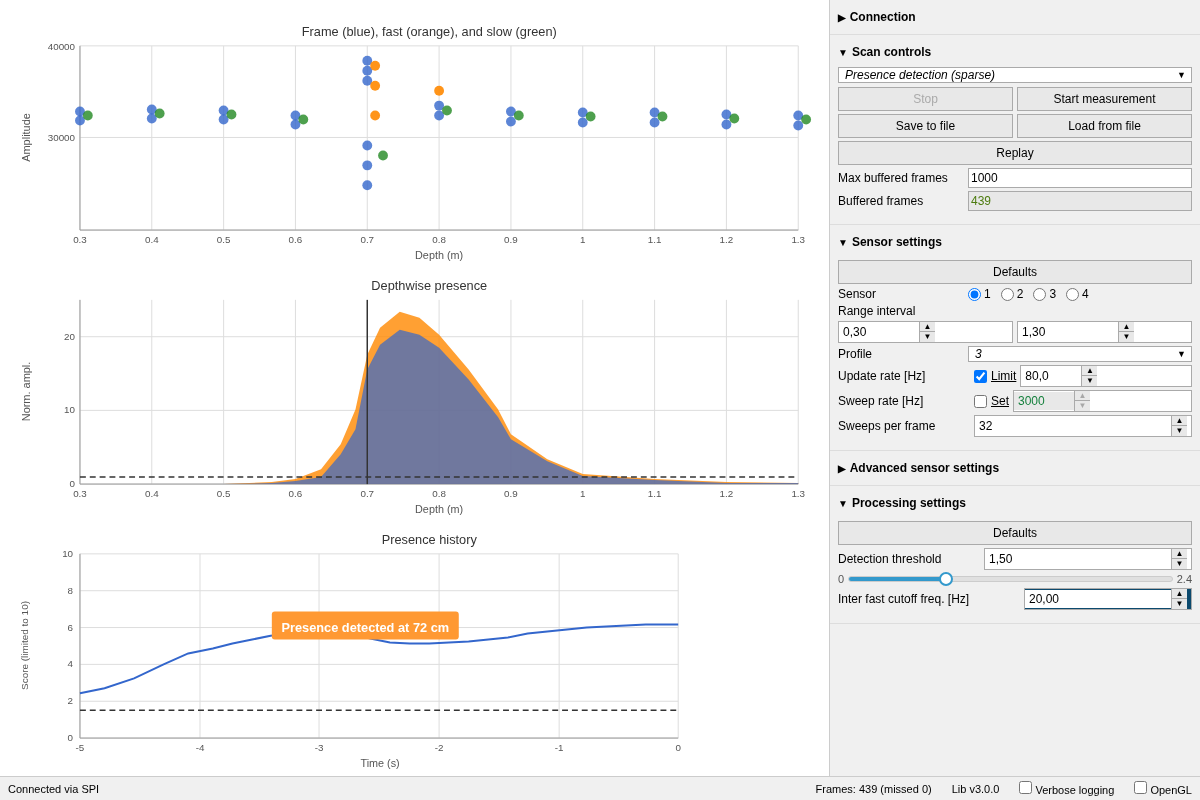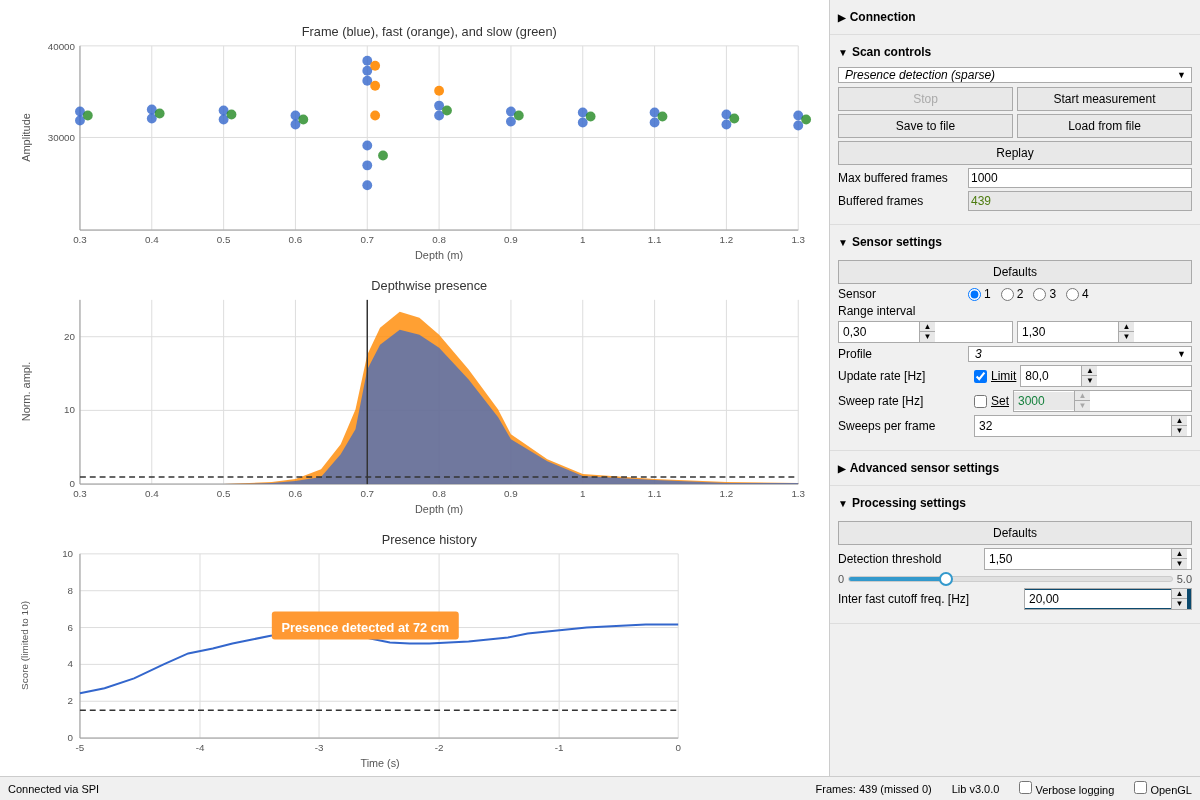--- a/index.html
+++ b/index.html
@@ -558,21 +558,21 @@
             </div>
           </div>
         </div>
 
         <div class="slider-row">
           <span class="slider-min">0</span>
           <div class="slider-track">
             <div class="slider-fill" style="width:30%;"></div>
             <div class="slider-thumb" style="left:28%;"></div>
           </div>
-          <span class="slider-max">5.0</span>
+          <span class="slider-max">2.4</span>
         </div>
 
         <div class="inter-row">
           <span class="field-label">Inter fast cutoff freq. [Hz]</span>
           <div class="inter-field" style="flex:1;">
             <input type="text" style="width: calc(100% - 20px); border: none; outline: none; padding: 2px 4px; font-size: 12px;" value="20,00">
             <div class="spinner-btns">
               <button class="spin-btn">▲</button>
               <button class="spin-btn">▼</button>
             </div>

